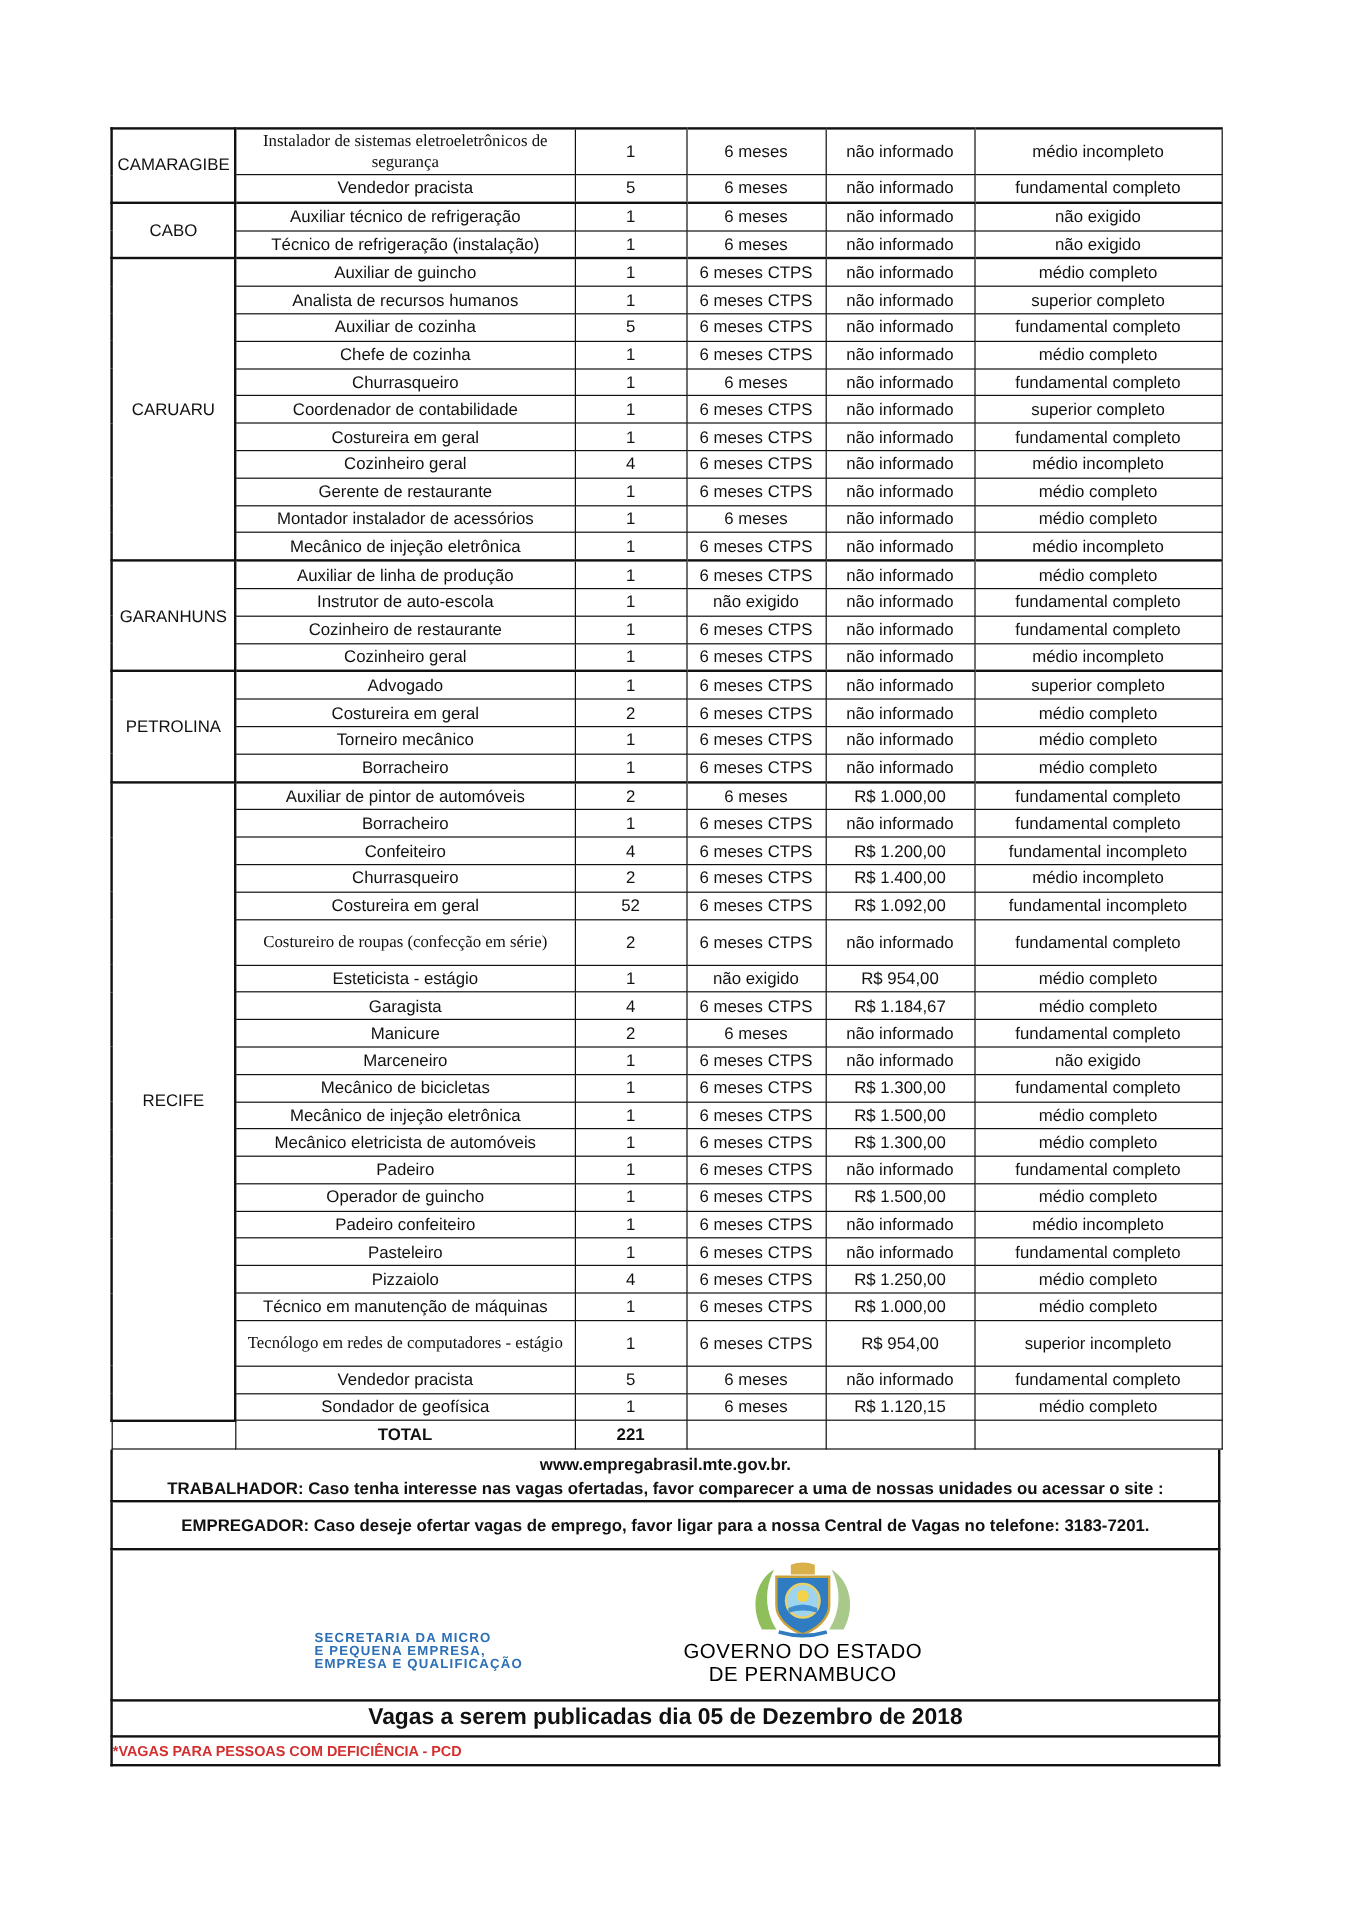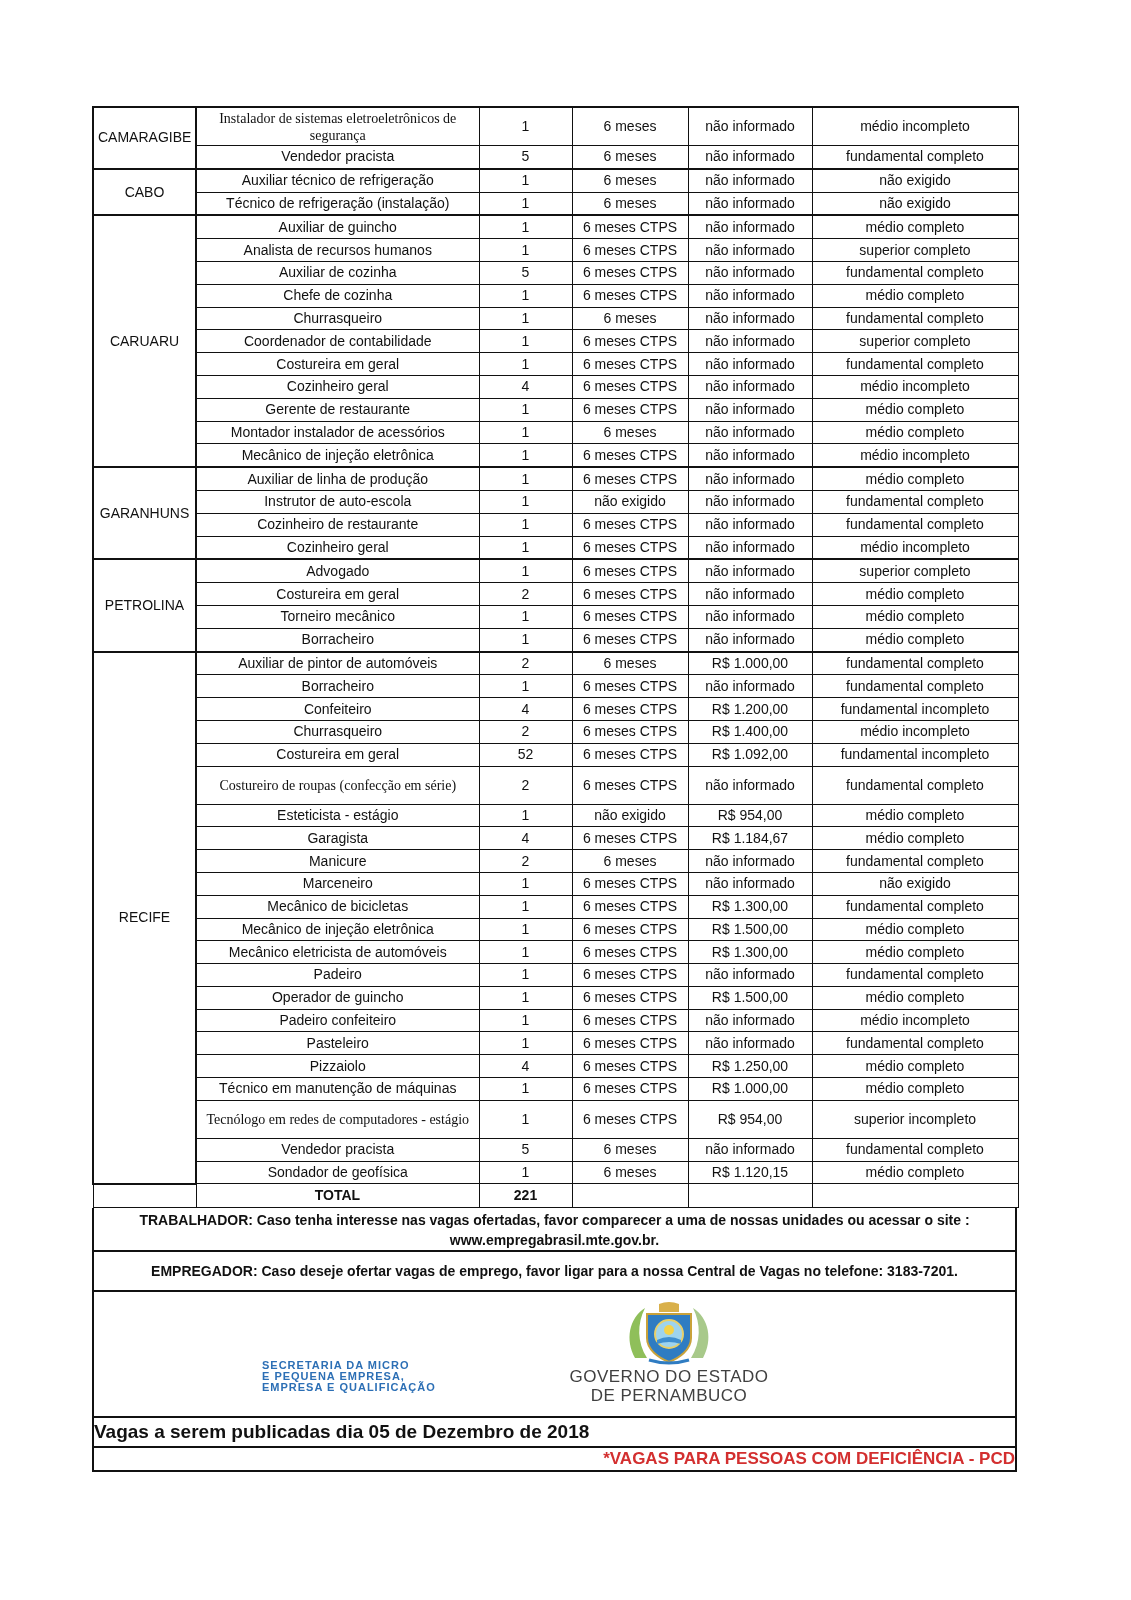--- a/index.html
+++ b/index.html
@@ -18,23 +18,23 @@
   .col-exp { width: 116px; }
   .col-sal { width: 124px; }
   .col-edu { width: 206px; }
   .note { border: 2px solid #111; border-top: none; text-align: center; font-weight: bold; font-size: 14px; }
   .note.worker { height: 40px; padding-top: 2px; line-height: 20px; }
   .note.employer { height: 38px; line-height: 38px; }
   .logos { border: 2px solid #111; border-top: none; height: 124px; position: relative; }
   .sec-logo { position: absolute; left: 168px; top: 68px; width: 240px; text-align: left; color: #2c6fb5; font-size: 11px; font-weight: bold; letter-spacing: 1px; line-height: 11px; }
   .gov-logo { position: absolute; left: 430px; top: 8px; width: 290px; text-align: center; }
   .coat { width: 96px; height: 66px; margin: 0 auto; display: block; }
-  .gov-text { color: #404040; font-size: 17px; line-height: 17px; letter-spacing: 0.5px; margin-top: 2px; }
-  .pub { border: 2px solid #111; border-top: none; height: 28px; line-height: 28px; font-weight: bold; font-size: 19px; }
-  .pcd { border: 2px solid #111; border-top: none; height: 22px; line-height: 22px; text-align: right; font-weight: bold; font-size: 17px; color: #d32f2f; }
+  .gov-text { color: #000000; font-size: 17px; line-height: 17px; letter-spacing: 0.5px; margin-top: 2px; }
+  .pub { border: 2px solid #111; border-top: none; height: 28px; line-height: 28px; text-align: center; font-weight: bold; font-size: 19px; }
+  .pcd { border: 2px solid #111; border-top: none; height: 22px; line-height: 22px; text-align: left; font-weight: bold; font-size: 12px; color: #d32f2f; }
 </style>
 </head>
 <body>
 
 <div class="page">
   <table class="jobs">
     <colgroup>
       <col class="col-city">
         <col class="col-job">
         <col class="col-qty">
@@ -371,22 +371,22 @@
         <td class="total">TOTAL</td>
         <td class="total">221</td>
         <td></td>
         <td></td>
         <td></td>
       </tr>
     </tbody>
   </table>
 
   <div class="note worker">
+    <div>www.empregabrasil.mte.gov.br.</div>
     <div>TRABALHADOR: Caso tenha interesse nas vagas ofertadas, favor comparecer a uma de nossas unidades ou acessar o site :</div>
-    <div>www.empregabrasil.mte.gov.br.</div>
   </div>
   <div class="note employer">EMPREGADOR: Caso deseje ofertar vagas de emprego, favor ligar para a nossa Central de Vagas no telefone: 3183-7201.</div>
 
   <div class="logos">
     <div class="sec-logo">
       <div>SECRETARIA DA MICRO</div>
       <div>E PEQUENA EMPRESA,</div>
       <div>EMPRESA E QUALIFICAÇÃO</div>
     </div>
     <div class="gov-logo">

